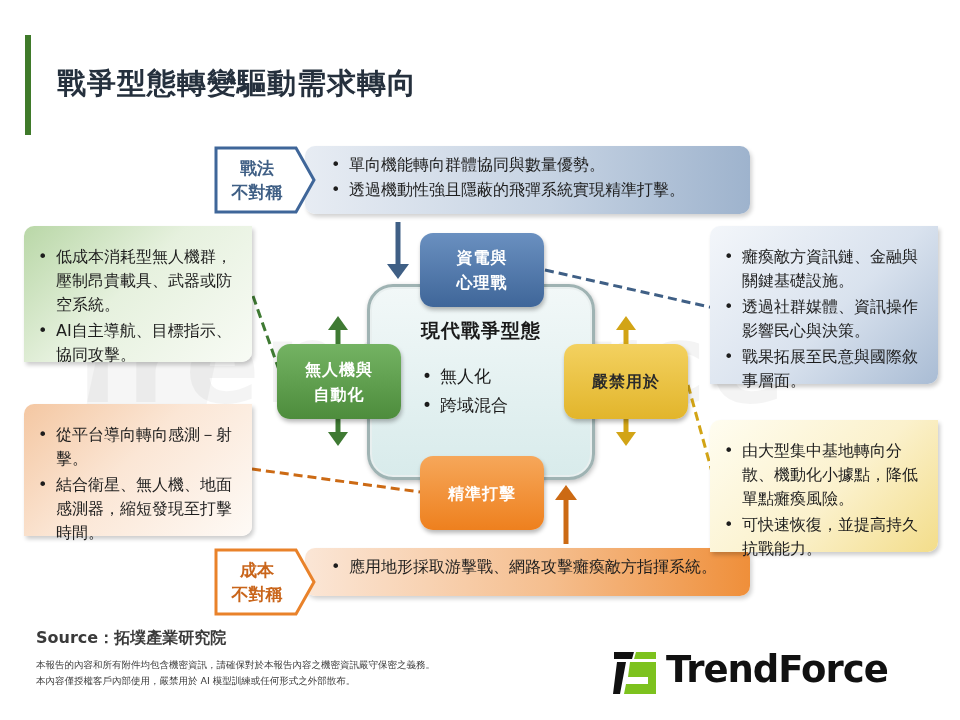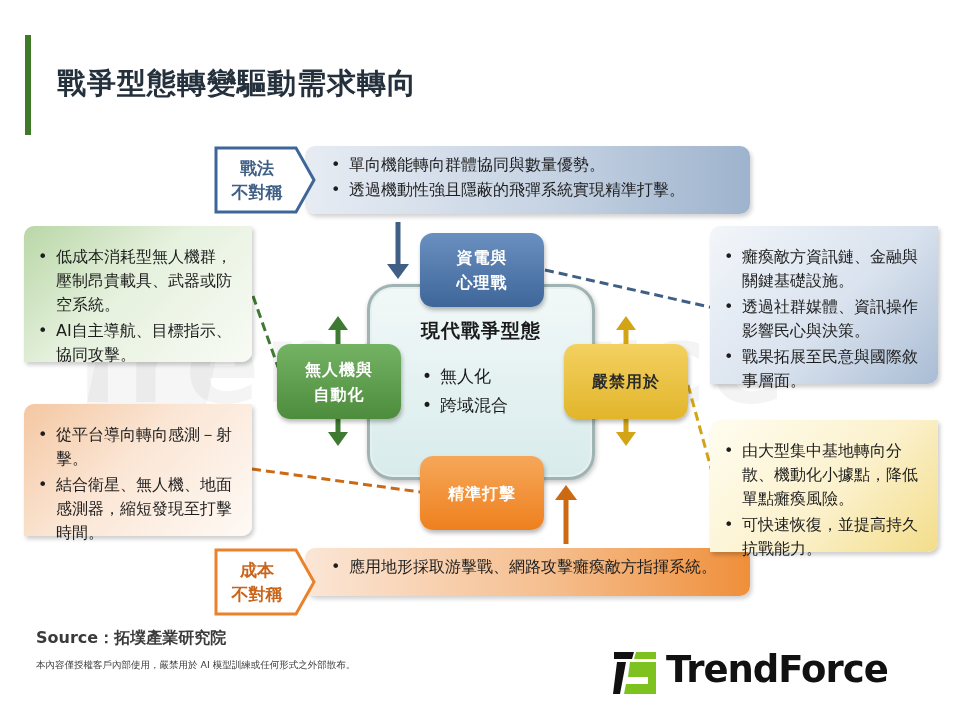--- a/index.html
+++ b/index.html
@@ -160,20 +160,21 @@
 </div>
 <div class="node node-yellow">
   <span>嚴禁用於</span>
 </div>
 <div class="node node-orange">
   <span>精準打擊</span>
 </div>
 
 <div class="source">Source：拓墣產業研究院</div>
 <div class="disclaimer">
+  <div>本報告的內容和所有附件均包含機密資訊，請確保對於本報告內容之機密資訊嚴守保密之義務。</div>
   <div>本內容僅授權客戶內部使用，嚴禁用於 AI 模型訓練或任何形式之外部散布。</div>
 </div>
 
 <div class="logo">
   <svg class="logo-mark" width="46" height="46">
     <polygon points="2,2 22,2 20,9 2,9" fill="#111"></polygon>
     <polygon points="5,12 14,12 8,44 1,44" fill="#111"></polygon>
     <polygon points="24,2 44,2 44,9 22,9" fill="#7dc21e"></polygon>
     <polygon points="18,12 44,12 44,44 12,44 14,34 36,34 36,27 16,27" fill="#7dc21e"></polygon>
   </svg>

